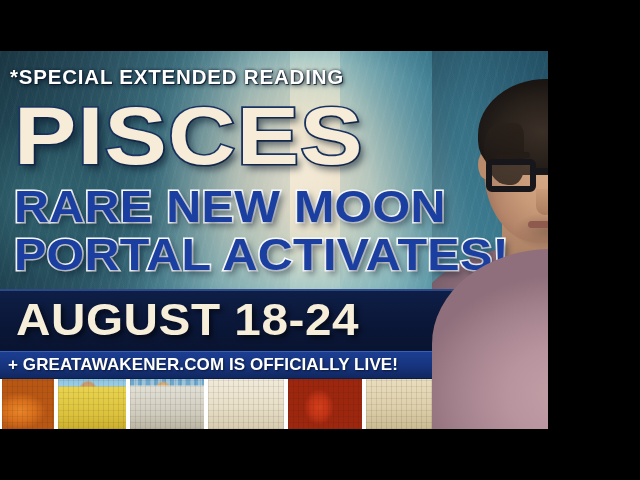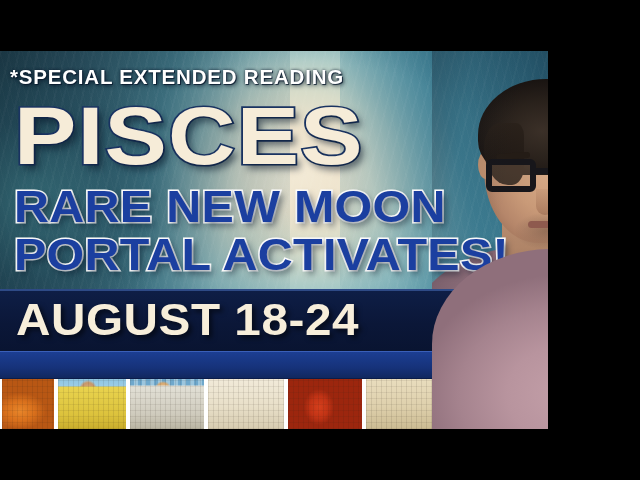--- a/index.html
+++ b/index.html
@@ -399,20 +399,21 @@
       <div class="kicker">*SPECIAL EXTENDED READING</div>
       <div class="pisces">PISCES</div>
       <div class="line2">RARE NEW MOON</div>
       <div class="line3">PORTAL ACTIVATES!</div>
     </div>
 
     <div class="date-band"></div>
     <div class="date-text">AUGUST 18-24</div>
 
     <div class="url-band"></div>
+    <div class="url-text">+ GREATAWAKENER.COM IS OFFICIALLY LIVE!</div>
 
     <div class="tarot-strip" id="tarot-strip">
         <div class="tcard card-strength" style="width: 56px;">
           <div class="fig"></div>
           <div class="card-ink"></div>
         </div>
         <div class="tcard card-emperor" style="width: 72px;">
           <div class="fig"></div>
           <div class="card-ink"></div>
         </div>

